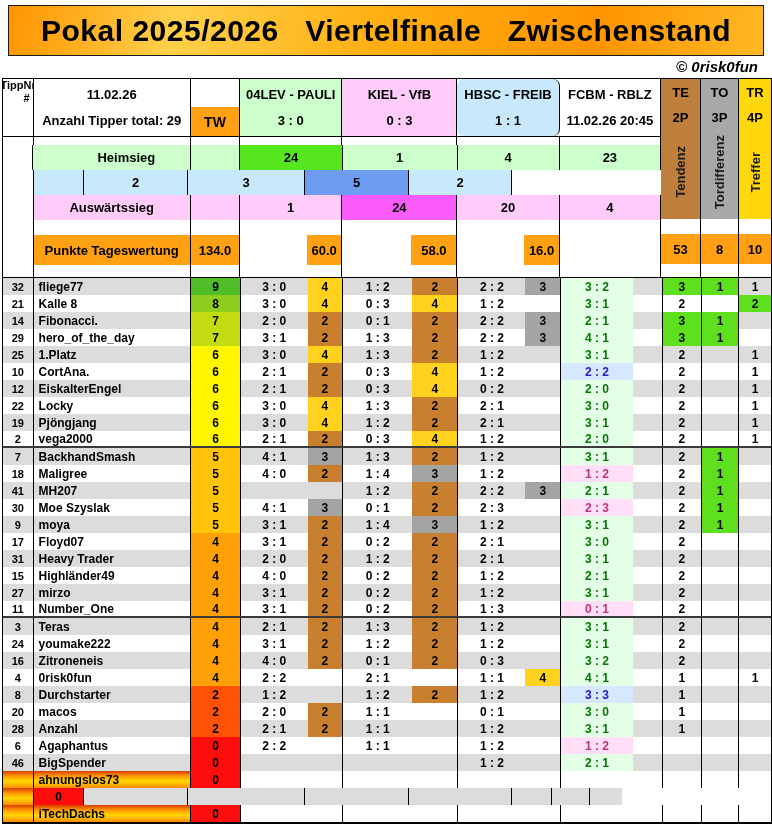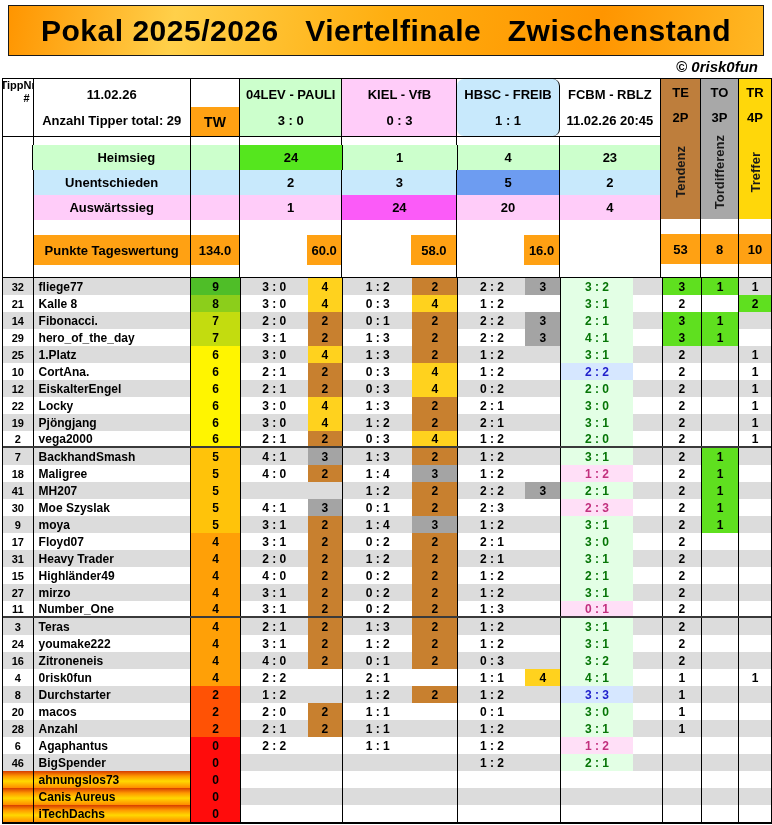--- a/index.html
+++ b/index.html
@@ -113,21 +113,20 @@
             <div class="cell c-nr"></div>
             <div class="cell c-name" style="background: rgb(204, 255, 204); padding-left: 29px;">Heimsieg</div>
             <div class="cell c-tw" style="background: rgb(204, 255, 204);"></div>
             <div class="cell c-m1" style="background: rgb(85, 230, 30);">24</div>
             <div class="cell c-m2" style="background: rgb(204, 255, 204);">1</div>
             <div class="cell c-m3" style="background: rgb(204, 255, 204);">4</div>
             <div class="cell c-m4" style="background: rgb(204, 255, 204);">23</div>
           </div>
           <div class="trow sum-row">
             <div class="cell c-nr"></div>
-            <div class="cell c-name" style="background: rgb(200, 233, 252);">Unentschieden</div>
             <div class="cell c-tw" style="background: rgb(200, 233, 252);"></div>
             <div class="cell c-m1" style="background: rgb(200, 233, 252);">2</div>
             <div class="cell c-m2" style="background: rgb(200, 233, 252);">3</div>
             <div class="cell c-m3" style="background: rgb(109, 156, 241);">5</div>
             <div class="cell c-m4" style="background: rgb(200, 233, 252);">2</div>
           </div>
           <div class="trow sum-row">
             <div class="cell c-nr"></div>
             <div class="cell c-name" style="background: rgb(255, 204, 249);">Auswärtssieg</div>
             <div class="cell c-tw" style="background: rgb(255, 204, 249);"></div>
@@ -931,21 +930,20 @@
           <div class="cell c-m4 pcell">
             <div class="pred"></div>
             <div class="pts"></div>
           </div>
           <div class="cell c-te"></div>
           <div class="cell c-to"></div>
           <div class="cell c-tr"></div>
         </div>
         <div class="prow odd">
           <div class="cell c-nr pnr grad"></div>
-          <div class="cell c-name pname grad">Canis Aureus</div>
           <div class="cell c-tw" style="background: rgb(255, 12, 12);">0</div>
           <div class="cell c-m1 pcell">
             <div class="pred"></div>
             <div class="pts"></div>
           </div>
           <div class="cell c-m2 pcell">
             <div class="pred"></div>
             <div class="pts"></div>
           </div>
           <div class="cell c-m3 pcell">

